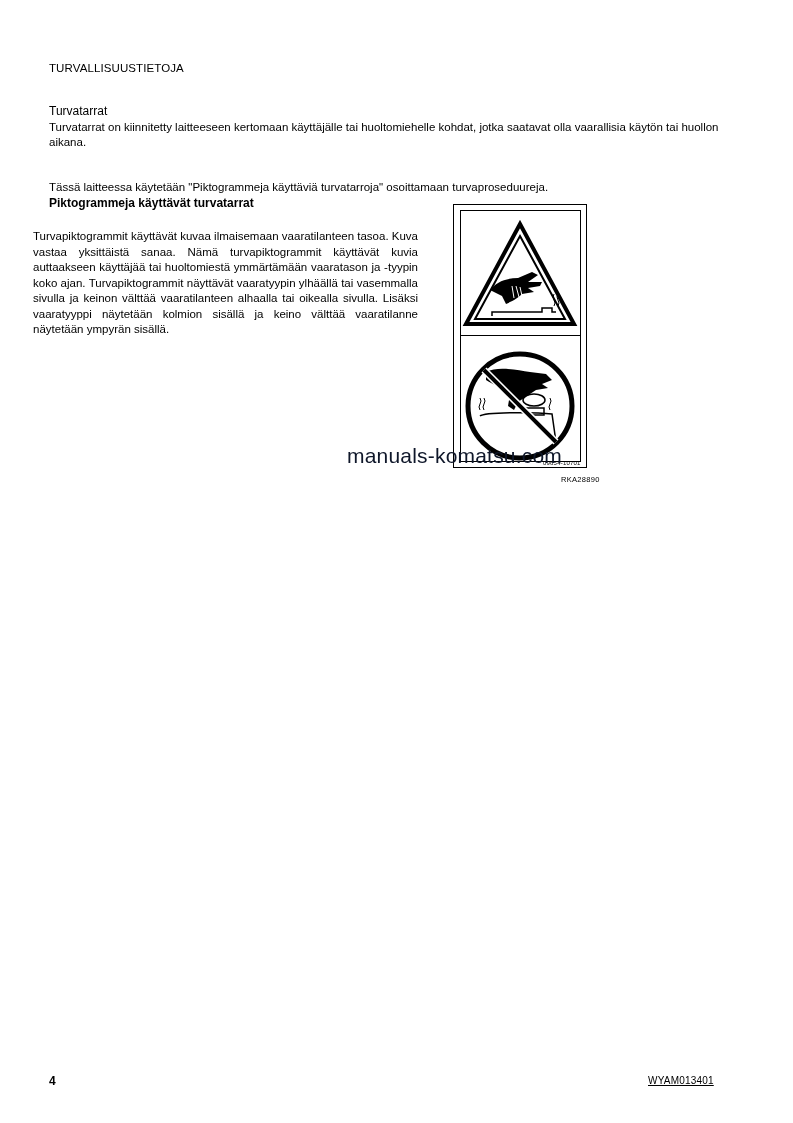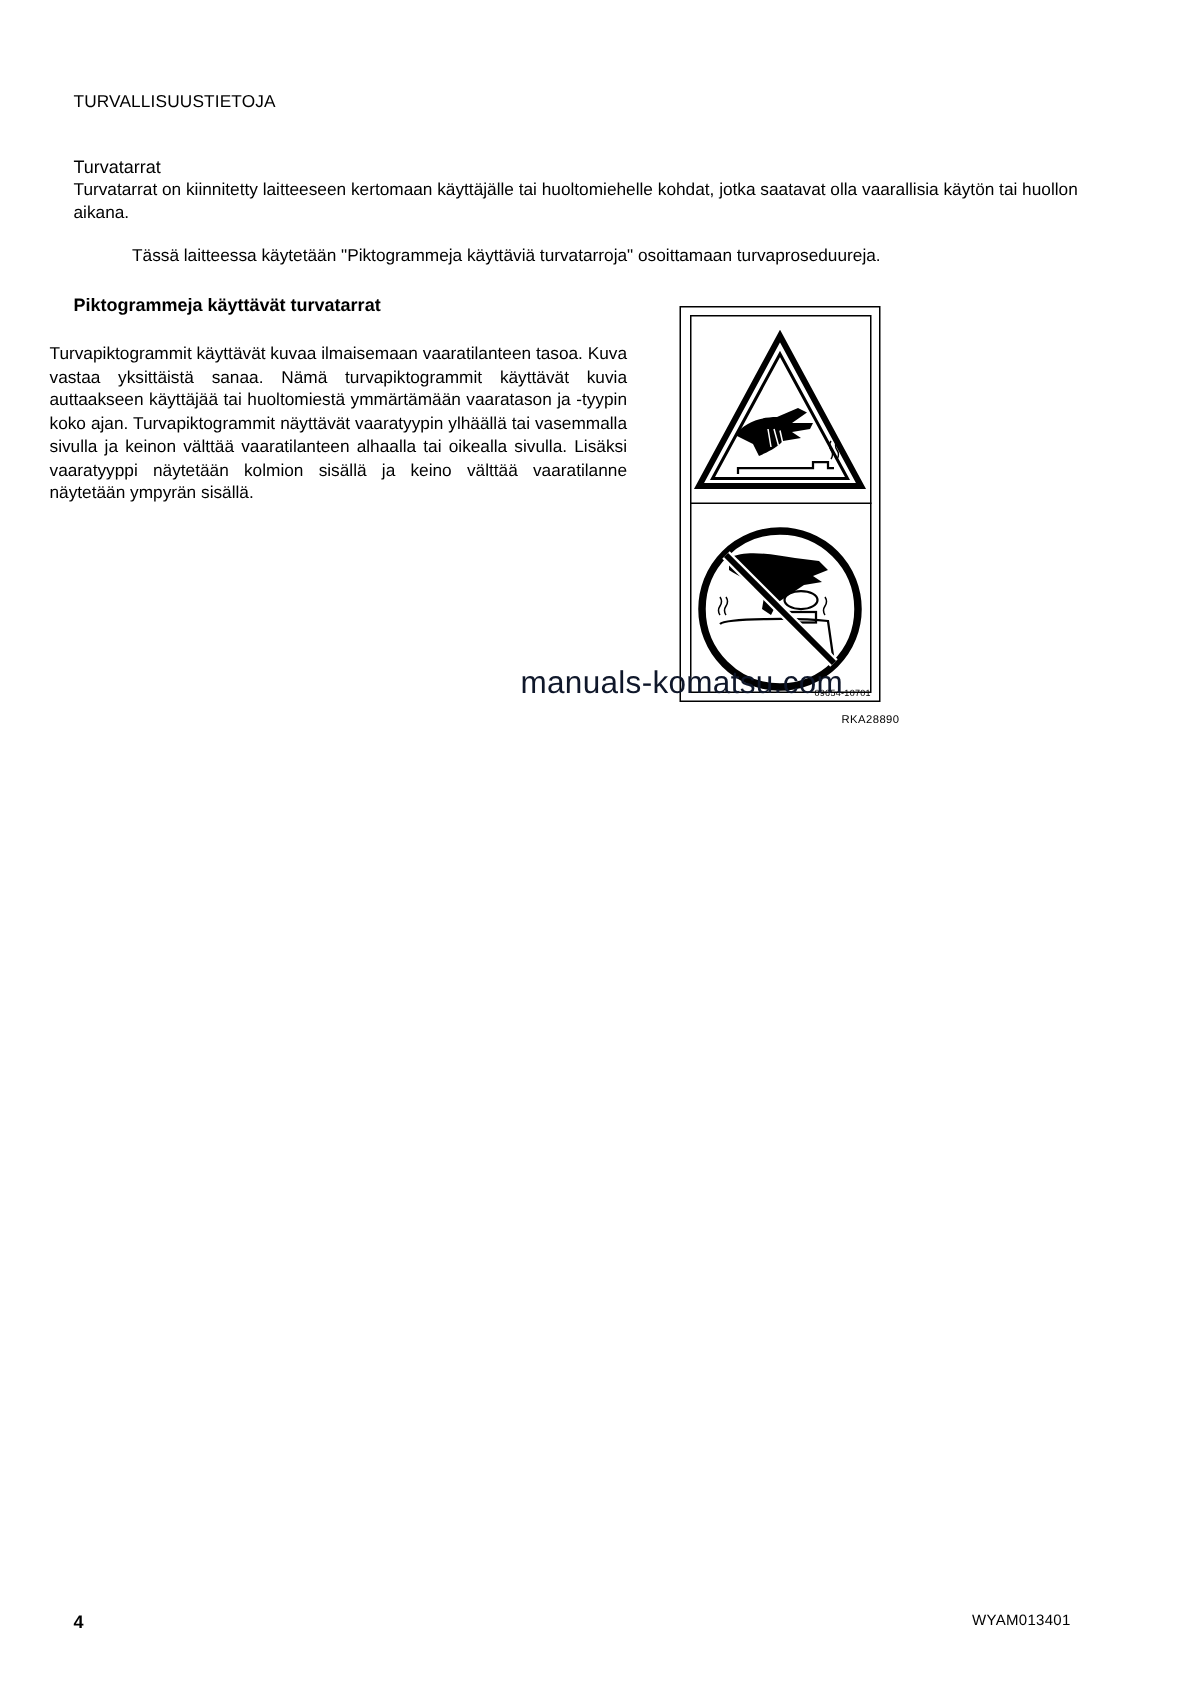--- a/index.html
+++ b/index.html
@@ -3,34 +3,34 @@
 <meta charset="utf-8">
 <style>
   html, body { margin: 0; padding: 0; background: #ffffff; }
   body { width: 793px; height: 1123px; position: relative; overflow: hidden;
          font-family: "Liberation Sans", sans-serif; color: #000; }
   .abs { position: absolute; }
   .section-header { left: 49px; top: 62px; font-size: 11.5px; letter-spacing: 0.1px; }
   .h1 { left: 49px; top: 104px; font-size: 12px; font-weight: normal; }
   .p { left: 49px; font-size: 11.5px; line-height: 15px; width: 690px; }
   .p1 { top: 120px; }
-  .p2 { top: 164px; margin-left: 39px; }
+  .p2 { top: 180px; }
   .h2 { left: 49px; top: 196px; font-size: 12px; font-weight: bold; }
   .body2 { left: 33px; top: 229px; width: 385px; font-size: 11.5px; line-height: 15.5px;
            text-align: justify; }
   .label-outer { left: 453px; top: 204px; width: 132px; height: 262px; border: 1.5px solid #000; }
   .label-inner { left: 460px; top: 210px; width: 119px; height: 250px; border: 1.5px solid #000; }
   .label-divider { left: 460px; top: 335px; width: 121px; height: 0; border-top: 1.5px solid #000; }
   .tri { left: 462px; top: 220px; width: 116px; height: 110px; }
   .circ { left: 464px; top: 350px; width: 112px; height: 112px; }
   .code-small { left: 543px; top: 460px; font-size: 6px; letter-spacing: 0.2px; }
   .ref { left: 561px; top: 475px; font-size: 7.5px; letter-spacing: 0.3px; }
   .watermark { left: 347px; top: 444px; font-size: 21px; color: #0f172a; letter-spacing: 0.2px; }
   .page-num { left: 49px; top: 1074px; font-size: 12px; font-weight: bold; }
-  .doc-code { left: 648px; top: 1075px; font-size: 10px; letter-spacing: 0.2px; }
+  .doc-code { left: 648px; top: 1075px; font-size: 10px; letter-spacing: 0.2px; text-decoration: underline; }
 </style>
 </head>
 <body>
 
 <div class="abs section-header">TURVALLISUUSTIETOJA</div>
 
 <div class="abs h1">Turvatarrat</div>
 <div class="abs p p1">Turvatarrat on kiinnitetty laitteeseen kertomaan käyttäjälle tai huoltomiehelle kohdat, jotka saatavat olla vaarallisia käytön tai huollon aikana.</div>
 <div class="abs p p2">Tässä laitteessa käytetään "Piktogrammeja käyttäviä turvatarroja" osoittamaan turvaproseduureja.</div>
 

